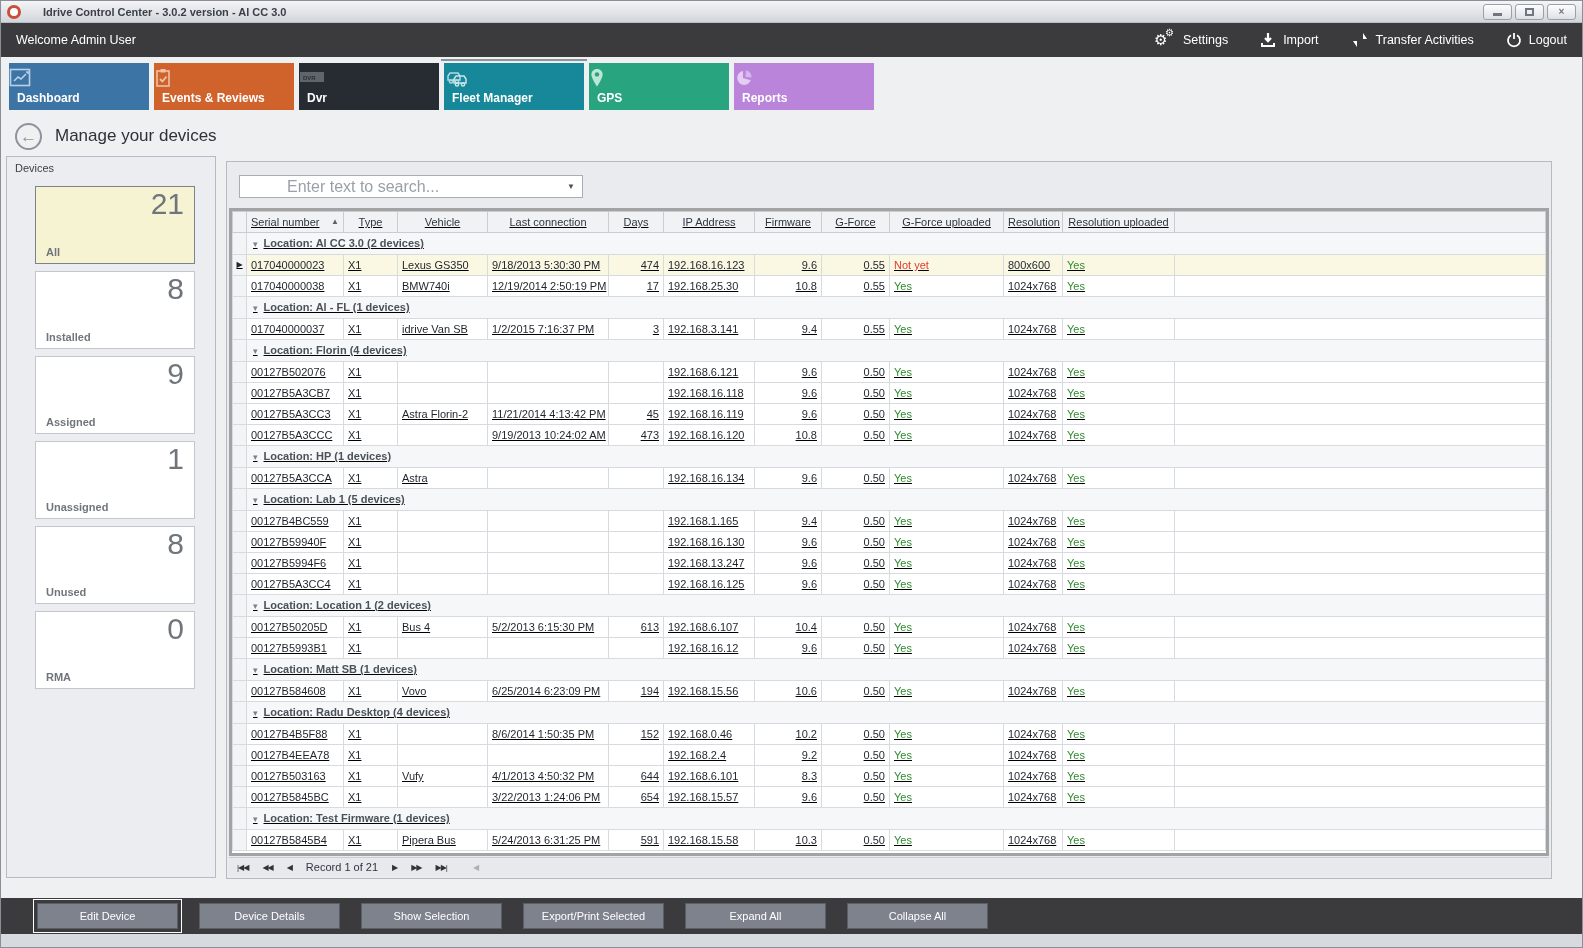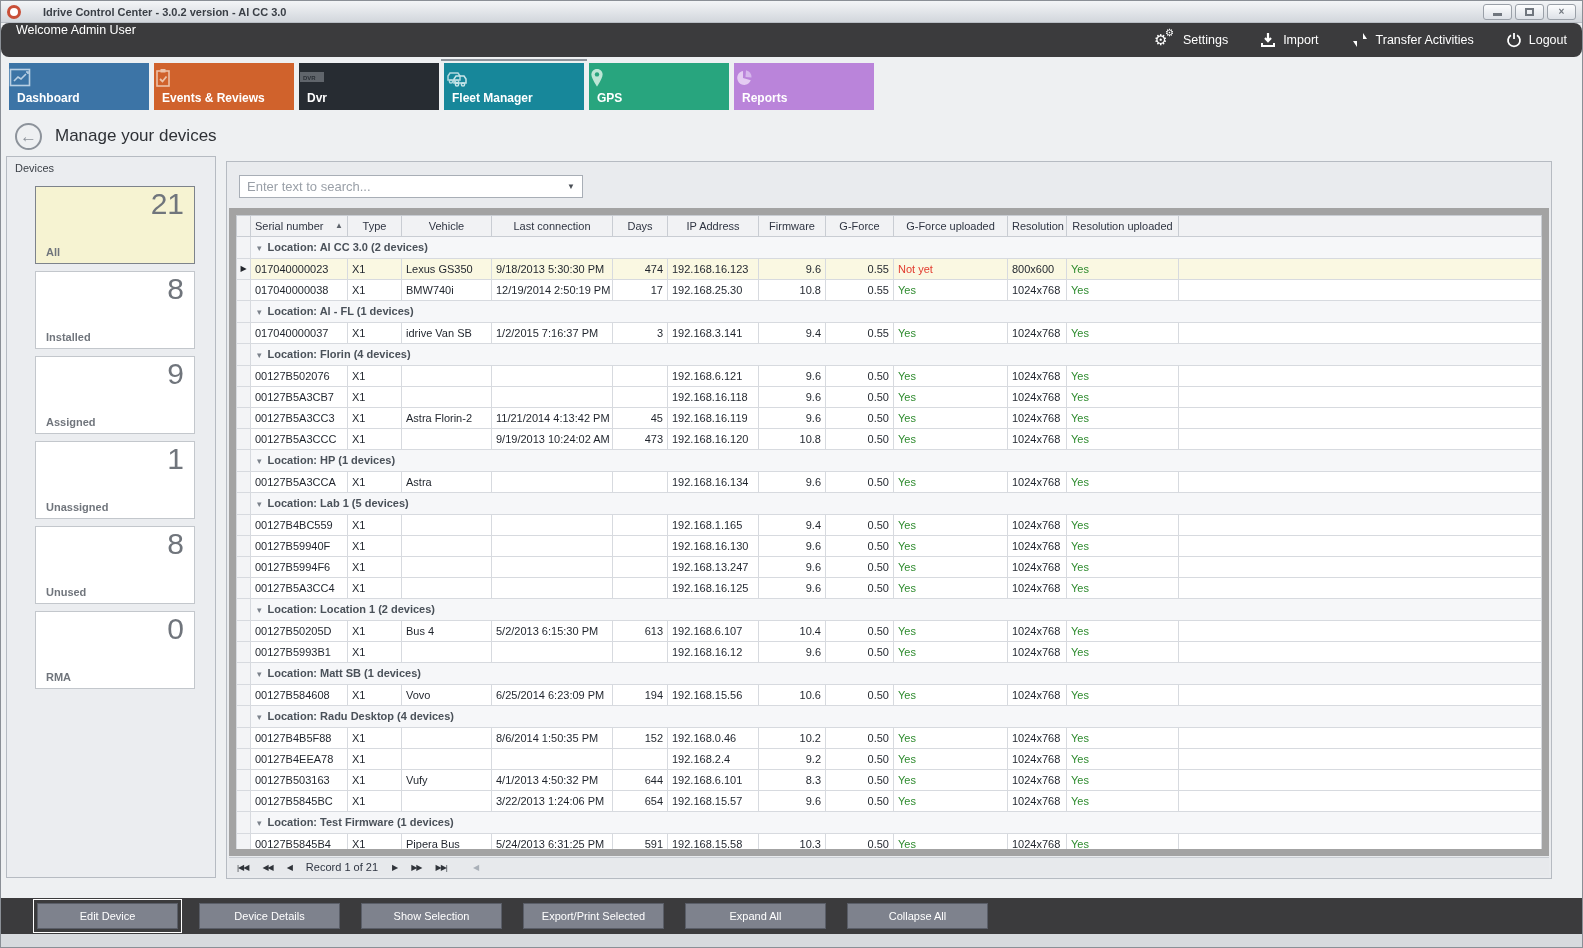--- a/index.html
+++ b/index.html
@@ -10,21 +10,21 @@
   
   .titlebar { height:22px; background:linear-gradient(#f3f5f7,#d2d6dc); display:flex; align-items:center; padding:0 6px; border-bottom:1px solid #b8bdc4;gap:16px; }
   .app-icon { width:14px; height:14px; border-radius:50%; border:3px solid #c94f38; background:#fff; margin-right:6px; flex:none; }
   .title { font-size:11px; font-weight:bold; color:#3a3f46; }
   .win-controls { margin-left:auto; display:flex; gap:3px; }
   .win-btn { width:29px; height:16px; border:1px solid #9aa0a8; border-radius:3px; background:linear-gradient(#fcfdfe,#dde1e7); color:#70767e; font-size:10px; font-weight:bold; display:flex; align-items:center; justify-content:center; line-height:1; }
   .min-glyph { width:9px; height:3px; background:#70767e; margin-top:6px; }
   .max-glyph { width:9px; height:8px; border:2px solid #70767e; }
 
   
-  .topbar { height:34px; background:#3b3b3d; display:flex; color:#fff; padding:0 15px;border-radius:8px; }
+  .topbar { height:34px; background:#3b3b3d; display:flex; align-items:center; color:#fff; padding:0 15px; }
   .welcome { font-size:12.5px; }
   .topbar-actions { margin-left:auto; display:flex; gap:32px; align-items:center; }
   .action { display:flex; align-items:center; gap:7px; font-size:12.5px; color:#fff; cursor:default; }
   .action svg { display:block; }
   .gears { position:relative; width:22px; height:18px; }
   .gear-big { position:absolute; left:0; top:1px; font-size:15px; line-height:1; }
   .gear-small { position:absolute; left:11px; top:-3px; font-size:10px; line-height:1; }
 
   
   .tabstrip { height:59px; background:#eef0f2; display:flex; gap:5px; padding:6px 0 0 8px; }
@@ -43,25 +43,25 @@
   .sidebar-title { font-size:11px; color:#3c4148; margin-bottom:12px; }
   .cards { display:flex; flex-direction:column; align-items:center; gap:7px; }
   .card { width:160px; height:78px; background:#fff; border:1px solid #c3c7cc; position:relative; }
   .card.sel { background:var(--c-selected); border:1px solid #7d838b; }
   .card-count { position:absolute; top:0px; right:10px; font-size:30px; color:#70757c; }
   .card-label { position:absolute; left:10px; bottom:5px; font-size:11px; font-weight:bold; color:#70757c; }
 
   
   .main { position:absolute; left:225px; top:160px; width:1326px; height:718px; background:#e9ebee; border:1px solid #b6bbc2; }
   .search-box { position:absolute; left:12px; top:13px; width:344px; height:23px; background:#fff; border:1px solid #a8aeb6; display:flex; align-items:center; padding:0 7px; }
-  .search-input { border:none; outline:none; flex:1; font-size:13px; color:#333; font-family:"Liberation Sans",sans-serif; }
+  .search-input { border:none; outline:none; flex:1; font-size:16px; color:#333; font-family:"Liberation Sans",sans-serif;margin-left:40px; }
   .search-input::placeholder { color:#9aa0a8; }
   .combo-arrow { color:#4a4f56; font-size:8px; }
 
-  .table-wrap { position:absolute; left:2px; right:2px; top:46px; bottom:22px; background:#fff; overflow:hidden; border:7px solid #a3a3a3; }
+  .table-wrap { position:absolute; left:2px; right:2px; top:46px; bottom:22px; background:#fff; overflow:hidden; border:3px solid #a3a3a3;text-decoration:underline; }
   table { border-collapse:collapse; width:100%; table-layout:fixed; font-size:11px; color:#1f242c; }
   th { height:21px; background:#f1f2f4; border:1px solid #c9cdd3; font-weight:normal; color:#2f3542; font-size:11px; padding:0 4px; white-space:nowrap; overflow:hidden; }
   th.serial-h { text-align:left; position:relative; }
   .sort-arrow { position:absolute; right:4px; top:5px; font-size:8px; color:#5d636b; }
   td { height:21px; border:1px solid #d7dadf; padding:0 4px; overflow:hidden; white-space:nowrap; line-height:20px; }
   td.gutter { background:#f3f4f6; padding:0 2px; text-align:center; font-size:8px; color:#22262c; }
   td.group-cell { background:#f6f7f9; font-weight:bold; color:#4a5159; border-left:1px solid #d7dadf; }
   .grp-tri { color:#7b828b; font-size:9px; margin:0 6px 0 2px; font-weight:normal; }
   tr.sel td { background:var(--c-selected-row); }
   tr.sel td.gutter { background:#f3f4f6; }

